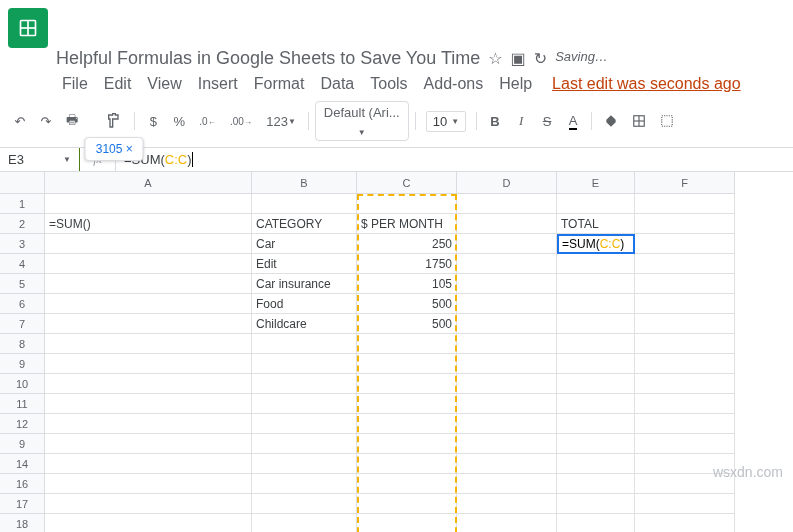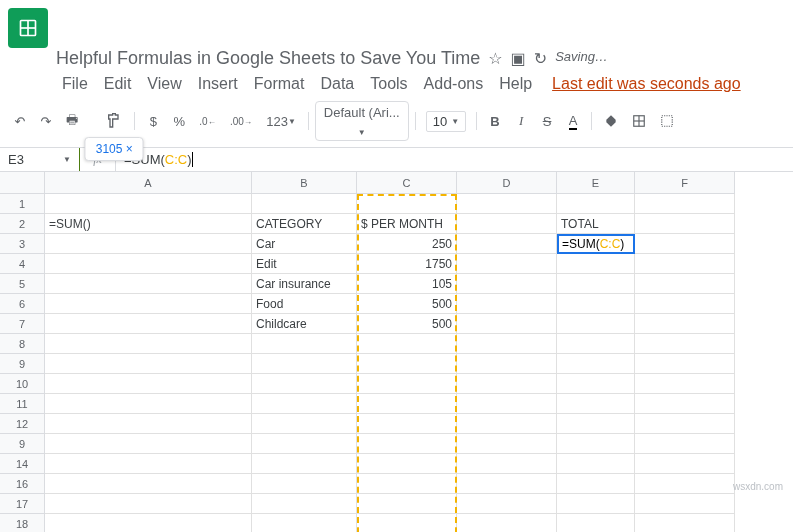--- a/index.html
+++ b/index.html
@@ -50,21 +50,21 @@
     .row { display: flex; height: 20px; }
     .row-h { width: 45px; background: #f8f9fa; border-right: 1px solid #dadce0; border-bottom: 1px solid #dadce0; display: flex; align-items: center; justify-content: center; font-size: 11px; color: #5f6368; }
     .cell { border-right: 1px solid #e0e0e0; border-bottom: 1px solid #e0e0e0; font-size: 12px; color: #3c4043; display: flex; align-items: center; padding: 0 4px; overflow: hidden; white-space: nowrap; }
     .cell.num { justify-content: flex-end; }
     
     .col-c-highlight { position: absolute; left: 357px; top: 22px; width: 100px; height: 430px; border: 2px dashed #f4b400; pointer-events: none; background: transparent; }
     
     .active-cell { position: absolute; border: 2px solid #1a73e8; pointer-events: none; background: #fff; display: flex; align-items: center; padding: 0 3px; font-size: 12px; font-family: 'Courier New', monospace; }
     .active-cell .range { color: #f4b400; }
     
-    .watermark { position: absolute; bottom: 40px; right: 10px; font-size: 10px; color: #bdc1c6; }
+    .watermark { position: absolute; bottom: 52px; right: 10px; font-size: 14px; color: #bdc1c6; }
     
     .underline-a { border-bottom: 2px solid #000; }
   </style>
 </head>
 <body>
 
 <div class="header">
   <div class="logo">
     <svg width="20" height="20" viewBox="0 0 24 24">
         <rect x="3" y="3" width="18" height="18" rx="1" fill="none" stroke="#fff" stroke-width="2"></rect>

